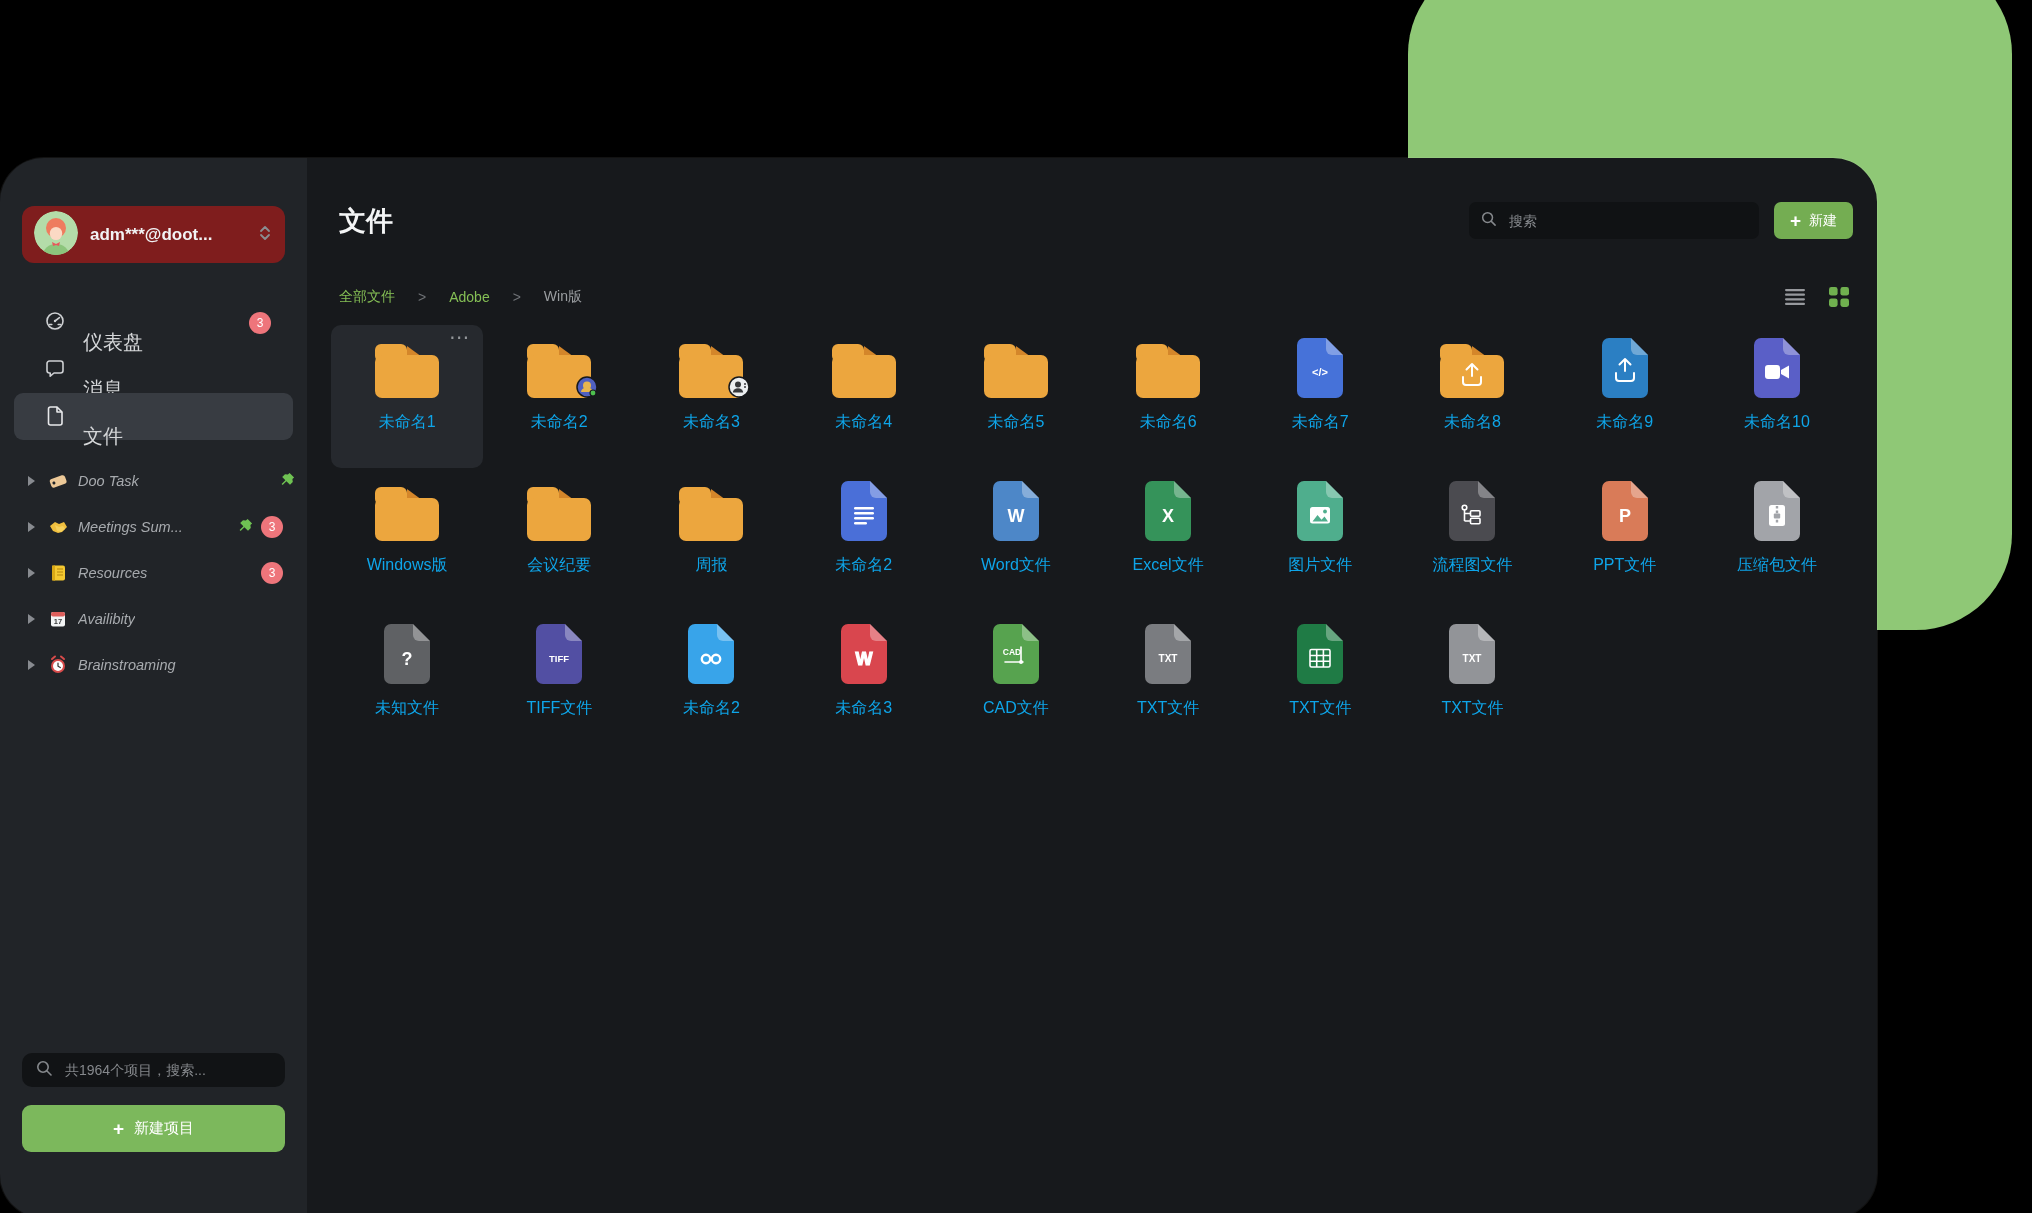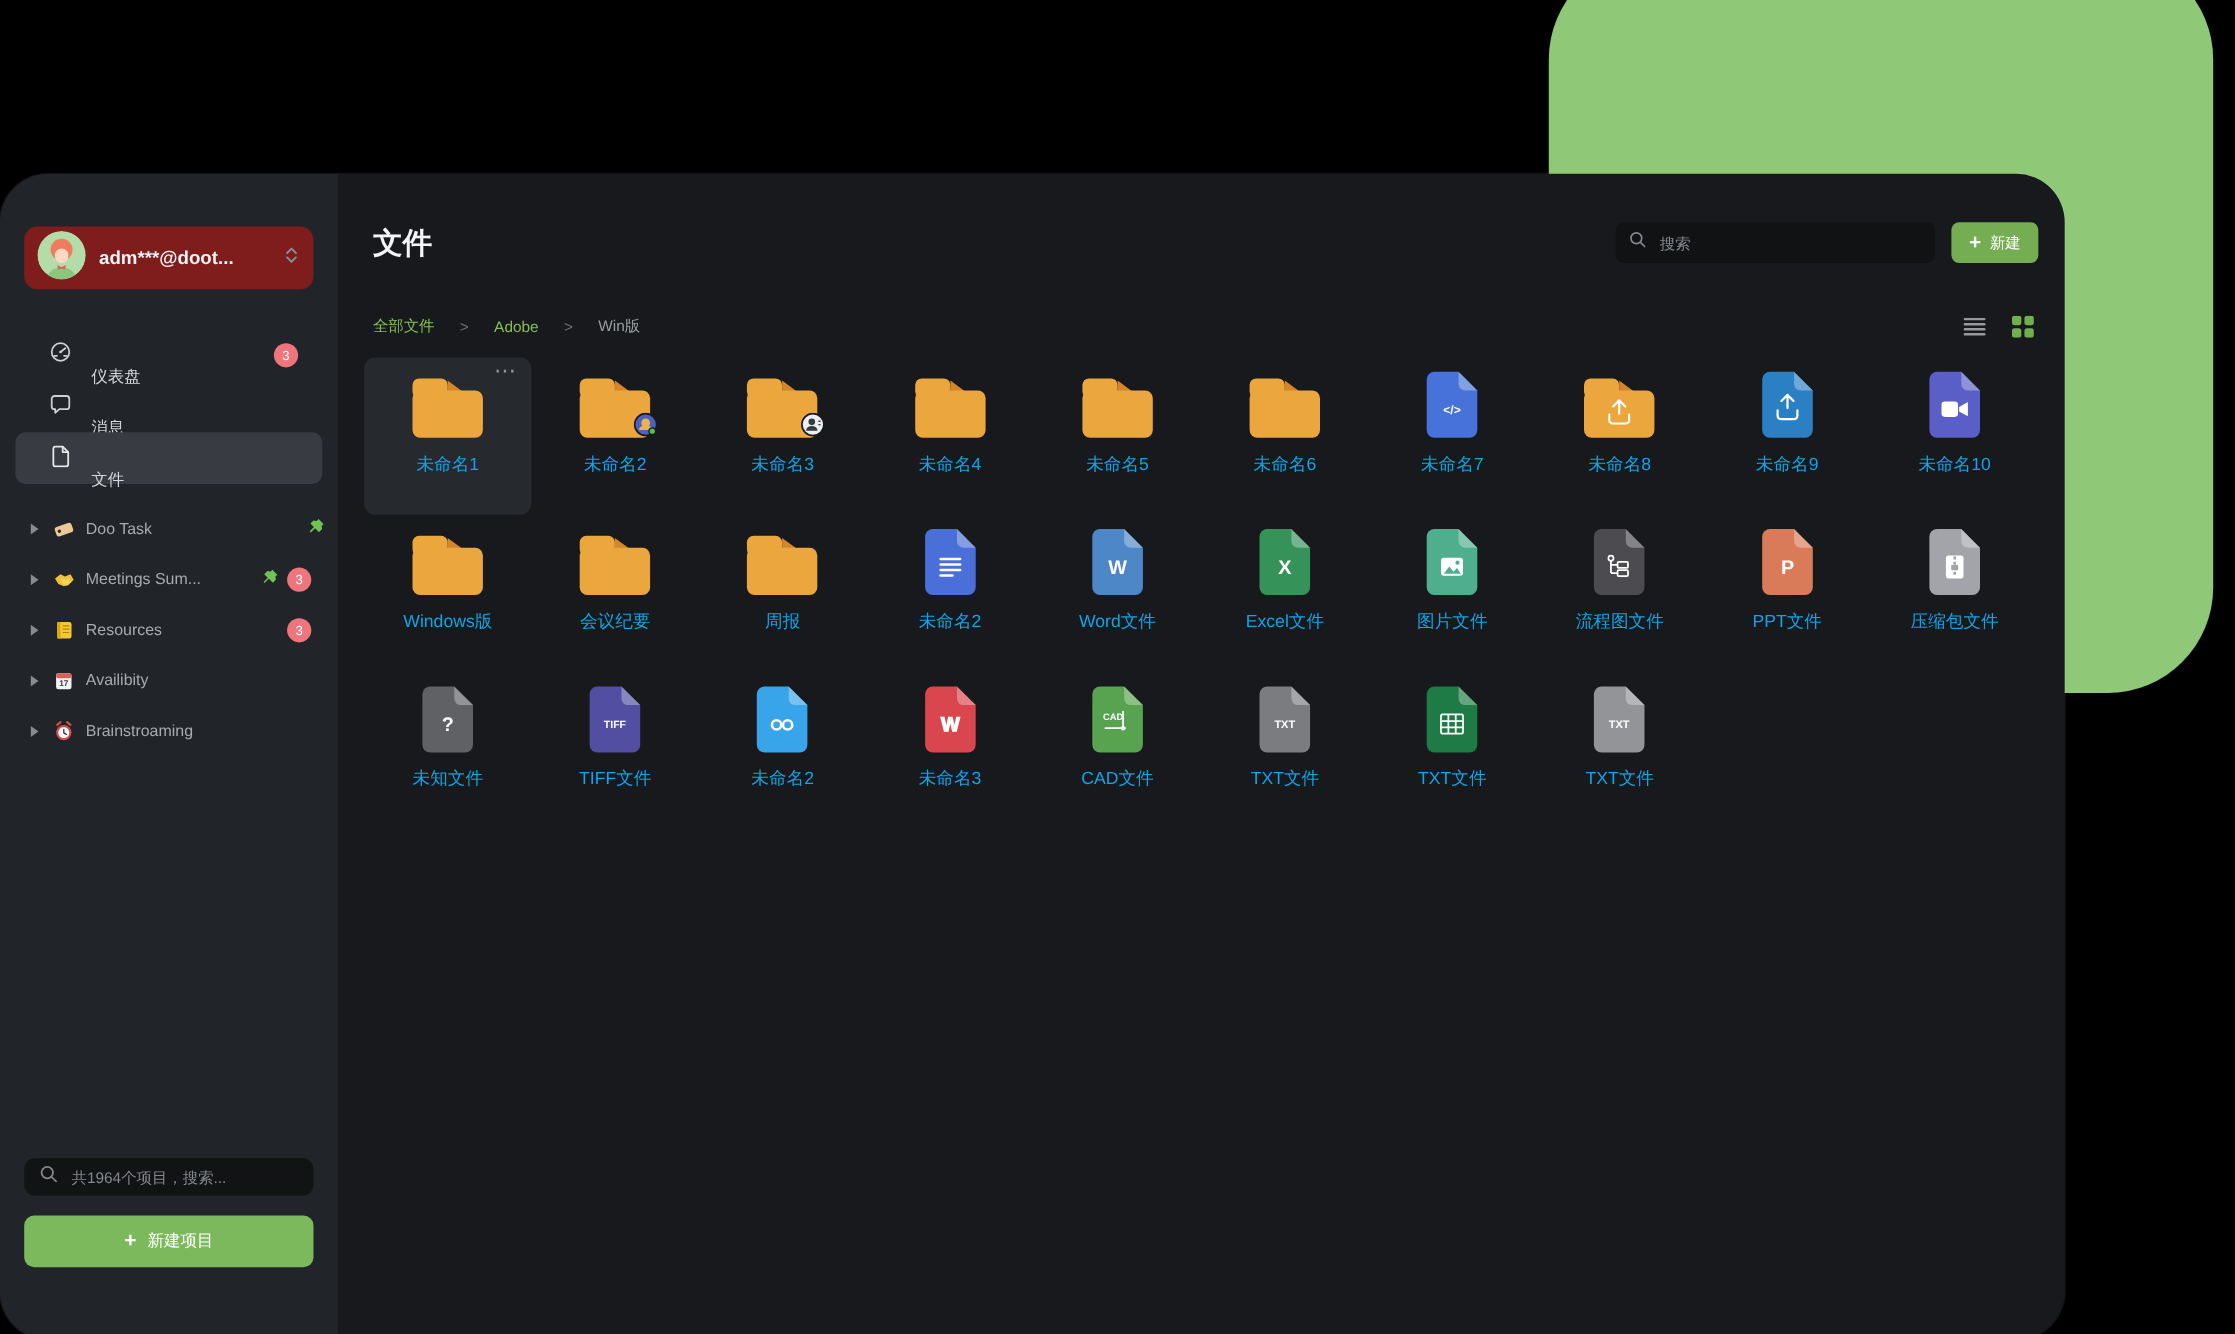--- a/index.html
+++ b/index.html
@@ -14,30 +14,30 @@
   
   .sidebar{width:307px;min-width:307px;background:#212428;display:flex;flex-direction:column;}
   .user-pill{margin:48px 22px 0;height:57px;background:#7f1d1d;border-radius:12px;
     display:flex;align-items:center;padding:0 12px;cursor:pointer;}
   .user-pill .uname{flex:1;margin-left:12px;color:#f2f3f5;font-size:17px;font-weight:bold;
     white-space:nowrap;overflow:hidden;}
   .nav{margin-top:36px;display:flex;flex-direction:column;}
   .nav-item{height:47px;margin:0 14px;border-radius:9px;display:flex;align-items:center;
     padding:0 10px 0 30px;cursor:pointer;color:#d5d7d9;}
   .nav-item.active{background:#383c42;}
-  .nav-item .nav-label{margin-left:17px;font-size:15px;margin-top:40px;}
+  .nav-item .nav-label{margin-left:17px;font-size:20px;margin-top:40px;}
   .nav-item .spacer,.proj-item .spacer{flex:1;}
   .badge{min-width:22px;height:22px;border-radius:11px;background:#ee757b;color:#fff;
     font-size:12px;display:flex;align-items:center;justify-content:center;margin-right:12px;}
   .projects{margin-top:18px;display:flex;flex-direction:column;}
   .proj-item{height:46px;display:flex;align-items:center;padding:0 10px 0 28px;cursor:pointer;color:#a7aaae;}
   .caret{width:0;height:0;border-left:7px solid #888b90;border-top:5px solid transparent;
     border-bottom:5px solid transparent;margin-right:13px;}
   .proj-ico{width:20px;height:20px;margin-right:10px;display:flex;align-items:center;justify-content:center;}
-  .proj-label{font-size:14.5px;white-space:nowrap;overflow:hidden;}
+  .proj-label{font-size:14.5px;white-space:nowrap;overflow:hidden;font-style:italic;}
   .proj-right{display:flex;align-items:center;gap:8px;margin-left:auto;padding-right:2px;}
   .proj-right .badge{margin-right:12px;}
   .side-bottom{margin-top:auto;padding:0 22px 66px;}
   .side-search{height:34px;background:#111315;border-radius:10px;display:flex;align-items:center;
     padding:0 14px;margin-bottom:18px;}
   .side-search input,.main-search input{border:none;outline:none;background:transparent;color:#cfd1d4;
     font-size:14px;margin-left:10px;flex:1;font-family:inherit;}
   .side-search input::placeholder,.main-search input::placeholder{color:#85888c;}
   .new-project-btn{height:47px;background:#7cb85c;border:none;border-radius:9px;width:100%;
     color:#fff;font-size:15px;display:flex;align-items:center;justify-content:center;gap:10px;

